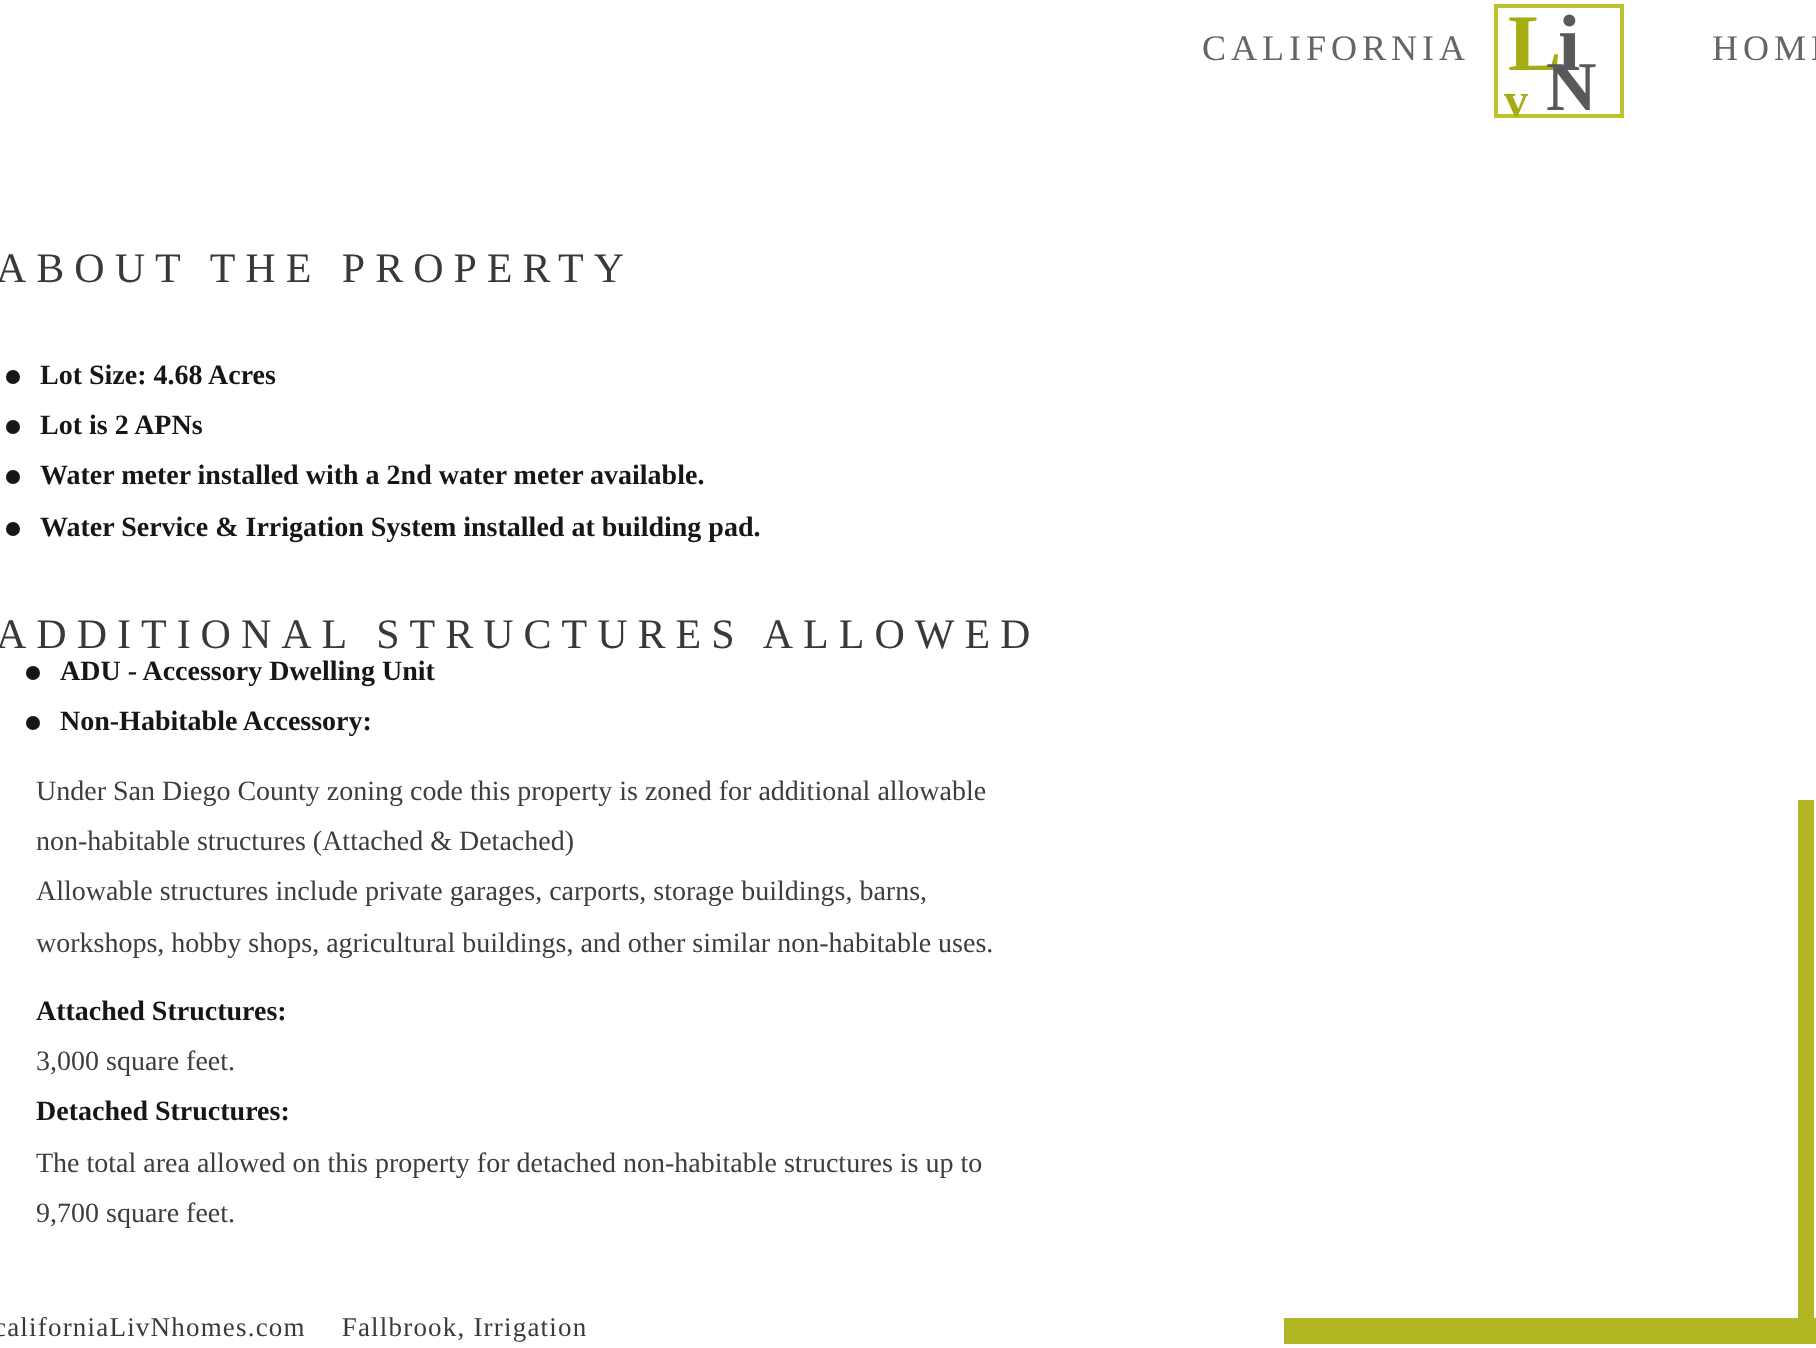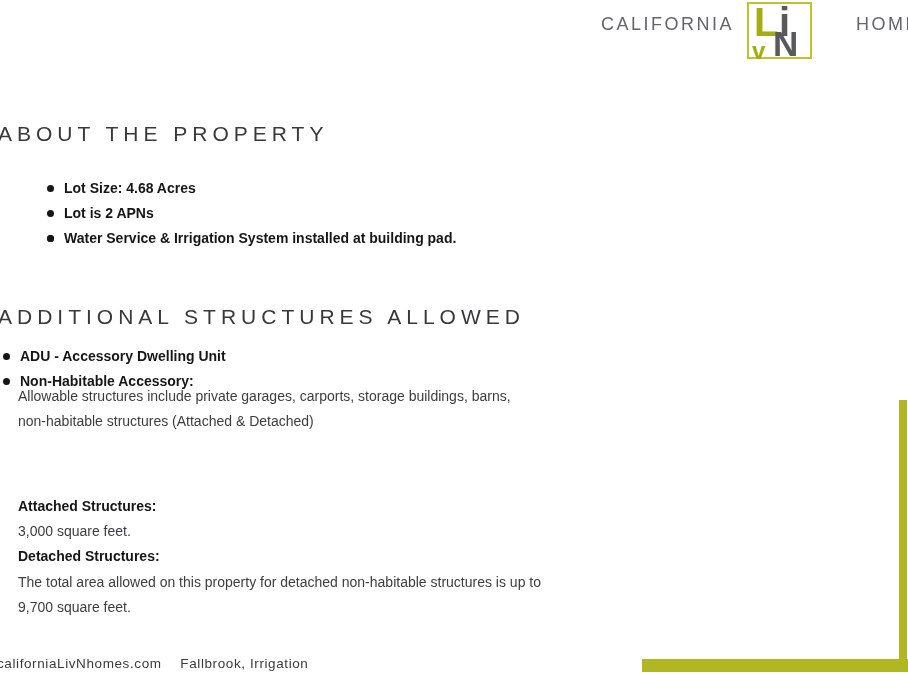--- a/index.html
+++ b/index.html
@@ -9,21 +9,21 @@
     --logo-letter-gray:#58595b;
     --brand-text-gray:#636569;
     --heading-text:#39393b;
     --bullet-text:#161616;
     --body-text:#3d3d3f;
     --footer-text:#3a3a3c;
   }
   html,body{margin:0;padding:0;background:#ffffff;}
   .page{
     position:relative;width:908px;height:674px;background:#ffffff;
-    overflow:hidden;font-family:Liberation Sans, sans-serif;
+    overflow:hidden;font-family:Liberation Serif, serif;
   }
 
   
   .brand{
     position:absolute;top:14px;color:var(--brand-text-gray);
     font-weight:300;font-size:18px;letter-spacing:2.5px;white-space:nowrap;
   }
   .brand-california{left:601px;}
   .brand-homes{left:856px;}
   .logo-box{
@@ -39,22 +39,22 @@
   
   .heading{
     position:absolute;left:-2px;color:var(--heading-text);
     font-size:21px;font-weight:300;letter-spacing:5px;white-space:nowrap;
   }
   .heading-about{top:108px;}
   .heading-structures{top:291px;}
 
   
   .bullet-list{position:absolute;left:0;margin:0;padding:0;list-style:none;}
-  .about-bullets{top:176px;padding-left:44px;}
-  .structures-bullets{top:344px;}
+  .about-bullets{top:176px;}
+  .structures-bullets{top:324px;padding-left:10px;}
   .bullet-list li{
     position:relative;padding-left:20px;font-size:14px;font-weight:bold;
     color:var(--bullet-text);line-height:25.2px;white-space:nowrap;
   }
   .bullet-dot{
     position:absolute;left:3px;top:9px;width:7px;height:7px;
     border-radius:50%;background:var(--bullet-text);
   }
 
   
@@ -104,20 +104,21 @@
     <li>
       <span class="bullet-dot"></span>
       <span>Lot Size: 4.68 Acres</span>
     </li>
     <li>
       <span class="bullet-dot"></span>
       <span>Lot is 2 APNs</span>
     </li>
     <li>
       <span class="bullet-dot"></span>
+      <span>Water meter installed with a 2nd water meter available.</span>
     </li>
     <li>
       <span class="bullet-dot"></span>
       <span>Water Service &amp; Irrigation System installed at building pad.</span>
     </li>
   </ul>
 
   <h1 class="heading heading-structures">ADDITIONAL STRUCTURES ALLOWED</h1>
 
   <ul class="bullet-list structures-bullets">
@@ -125,22 +126,24 @@
       <span class="bullet-dot"></span>
       <span>ADU - Accessory Dwelling Unit</span>
     </li>
     <li>
       <span class="bullet-dot"></span>
       <span>Non-Habitable Accessory:</span>
     </li>
   </ul>
 
   <div class="body-block paragraphs-block">
+    <div class="body-line">Under San Diego County zoning code this property is zoned for additional allowable</div>
+    <div class="body-line">non-habitable structures (Attached &amp; Detached)</div>
     <div class="body-line">Allowable structures include private garages, carports, storage buildings, barns,</div>
-    <div class="body-line">non-habitable structures (Attached &amp; Detached)</div>
+    <div class="body-line">workshops, hobby shops, agricultural buildings, and other similar non-habitable uses.</div>
   </div>
 
   <div class="body-block details-block">
     <div class="body-line bold-label">Attached Structures:</div>
     <div class="body-line">3,000 square feet.</div>
     <div class="body-line bold-label">Detached Structures:</div>
     <div class="body-line">The total area allowed on this property for detached non-habitable structures is up to</div>
     <div class="body-line">9,700 square feet.</div>
   </div>
 

